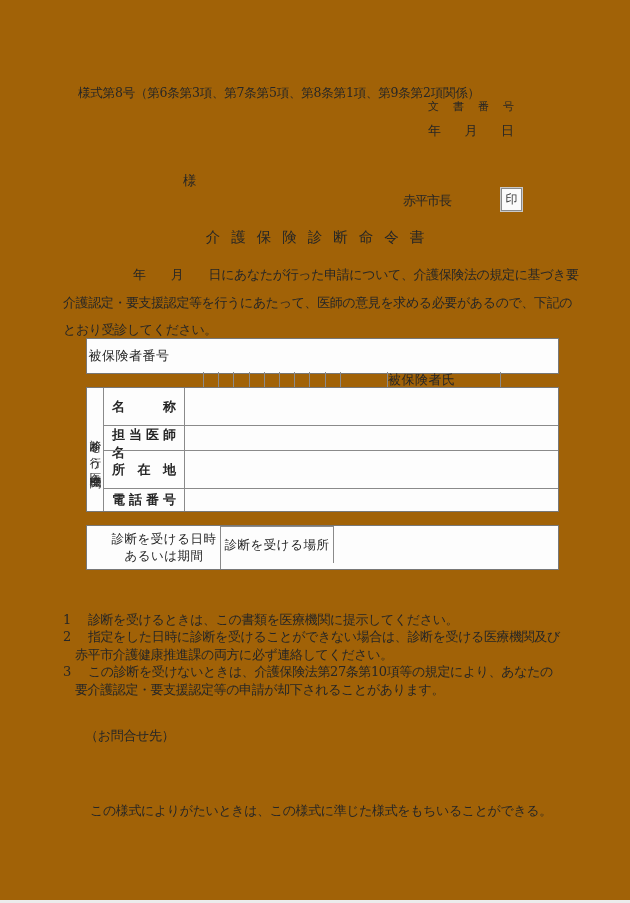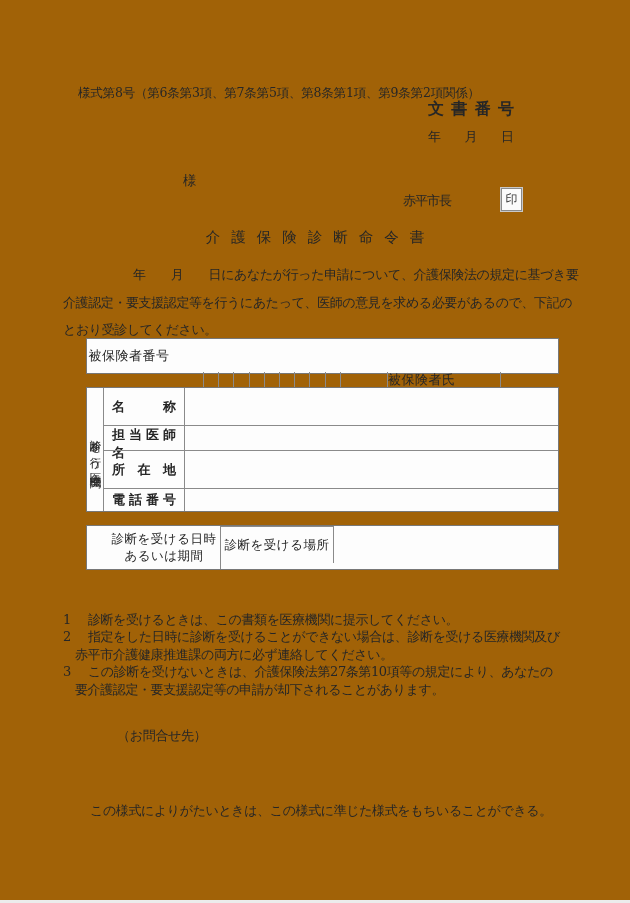--- a/index.html
+++ b/index.html
@@ -13,21 +13,21 @@
     width: 630px;
     height: 903px;
     background: #a16207;
     overflow: hidden;
   }
   .abs { position: absolute; }
 
   
   .form-note { left: 78px; top: 85px; font-size: 12.5px; letter-spacing: -0.2px; }
   .docnum-block { left: 428px; top: 99px; width: 86px; }
-  .docnum-label { font-size: 16px; text-align: justify; text-align-last: justify; font-weight: bold; }
+  .docnum-label { font-size: 11px; text-align: justify; text-align-last: justify; }
   .date-line { margin-top: 8px; display: flex; justify-content: space-between; font-size: 13px; }
 
   .addressee { left: 183px; top: 172px; font-size: 13.5px; }
   .issuer-name { left: 403px; top: 192px; font-size: 13px; letter-spacing: -1px; }
   .seal-box {
     left: 501px; top: 188px; width: 21px; height: 23px;
     border: 1px solid #8a8a8a; outline: 1px solid #c9c9c9;
     display: flex; align-items: center; justify-content: center;
     font-size: 12px; color: #3a3a3a; background: #fbfbfb;
   }
@@ -85,21 +85,21 @@
     font-size: 12.5px; line-height: 16.5px; letter-spacing: 0.5px; text-align: center;
   }
   .t3-value { flex: 1; }
   .rh-43 { height: 43px; } .rh-37b { height: 37px; }
 
   
   .notes { left: 63px; top: 611px; width: 502px; font-size: 13px; }
   .note { line-height: 17.4px; letter-spacing: -0.4px; padding-left: 12px; text-indent: -12px; }
   .note-num { padding-right: 17px; }
 
-  .contact { left: 85px; top: 727px; font-size: 13px; letter-spacing: -0.3px; margin-left: 32px; }
+  .contact { left: 85px; top: 727px; font-size: 13px; letter-spacing: -0.3px; }
   .fallback { left: 90px; top: 802px; font-size: 13px; letter-spacing: -0.4px; }
 
   .page-bottom-edge {
     left: 0; bottom: 0; width: 630px; height: 3px;
     background: #ececec;
   }
 </style>
 </head>
 <body>
 

